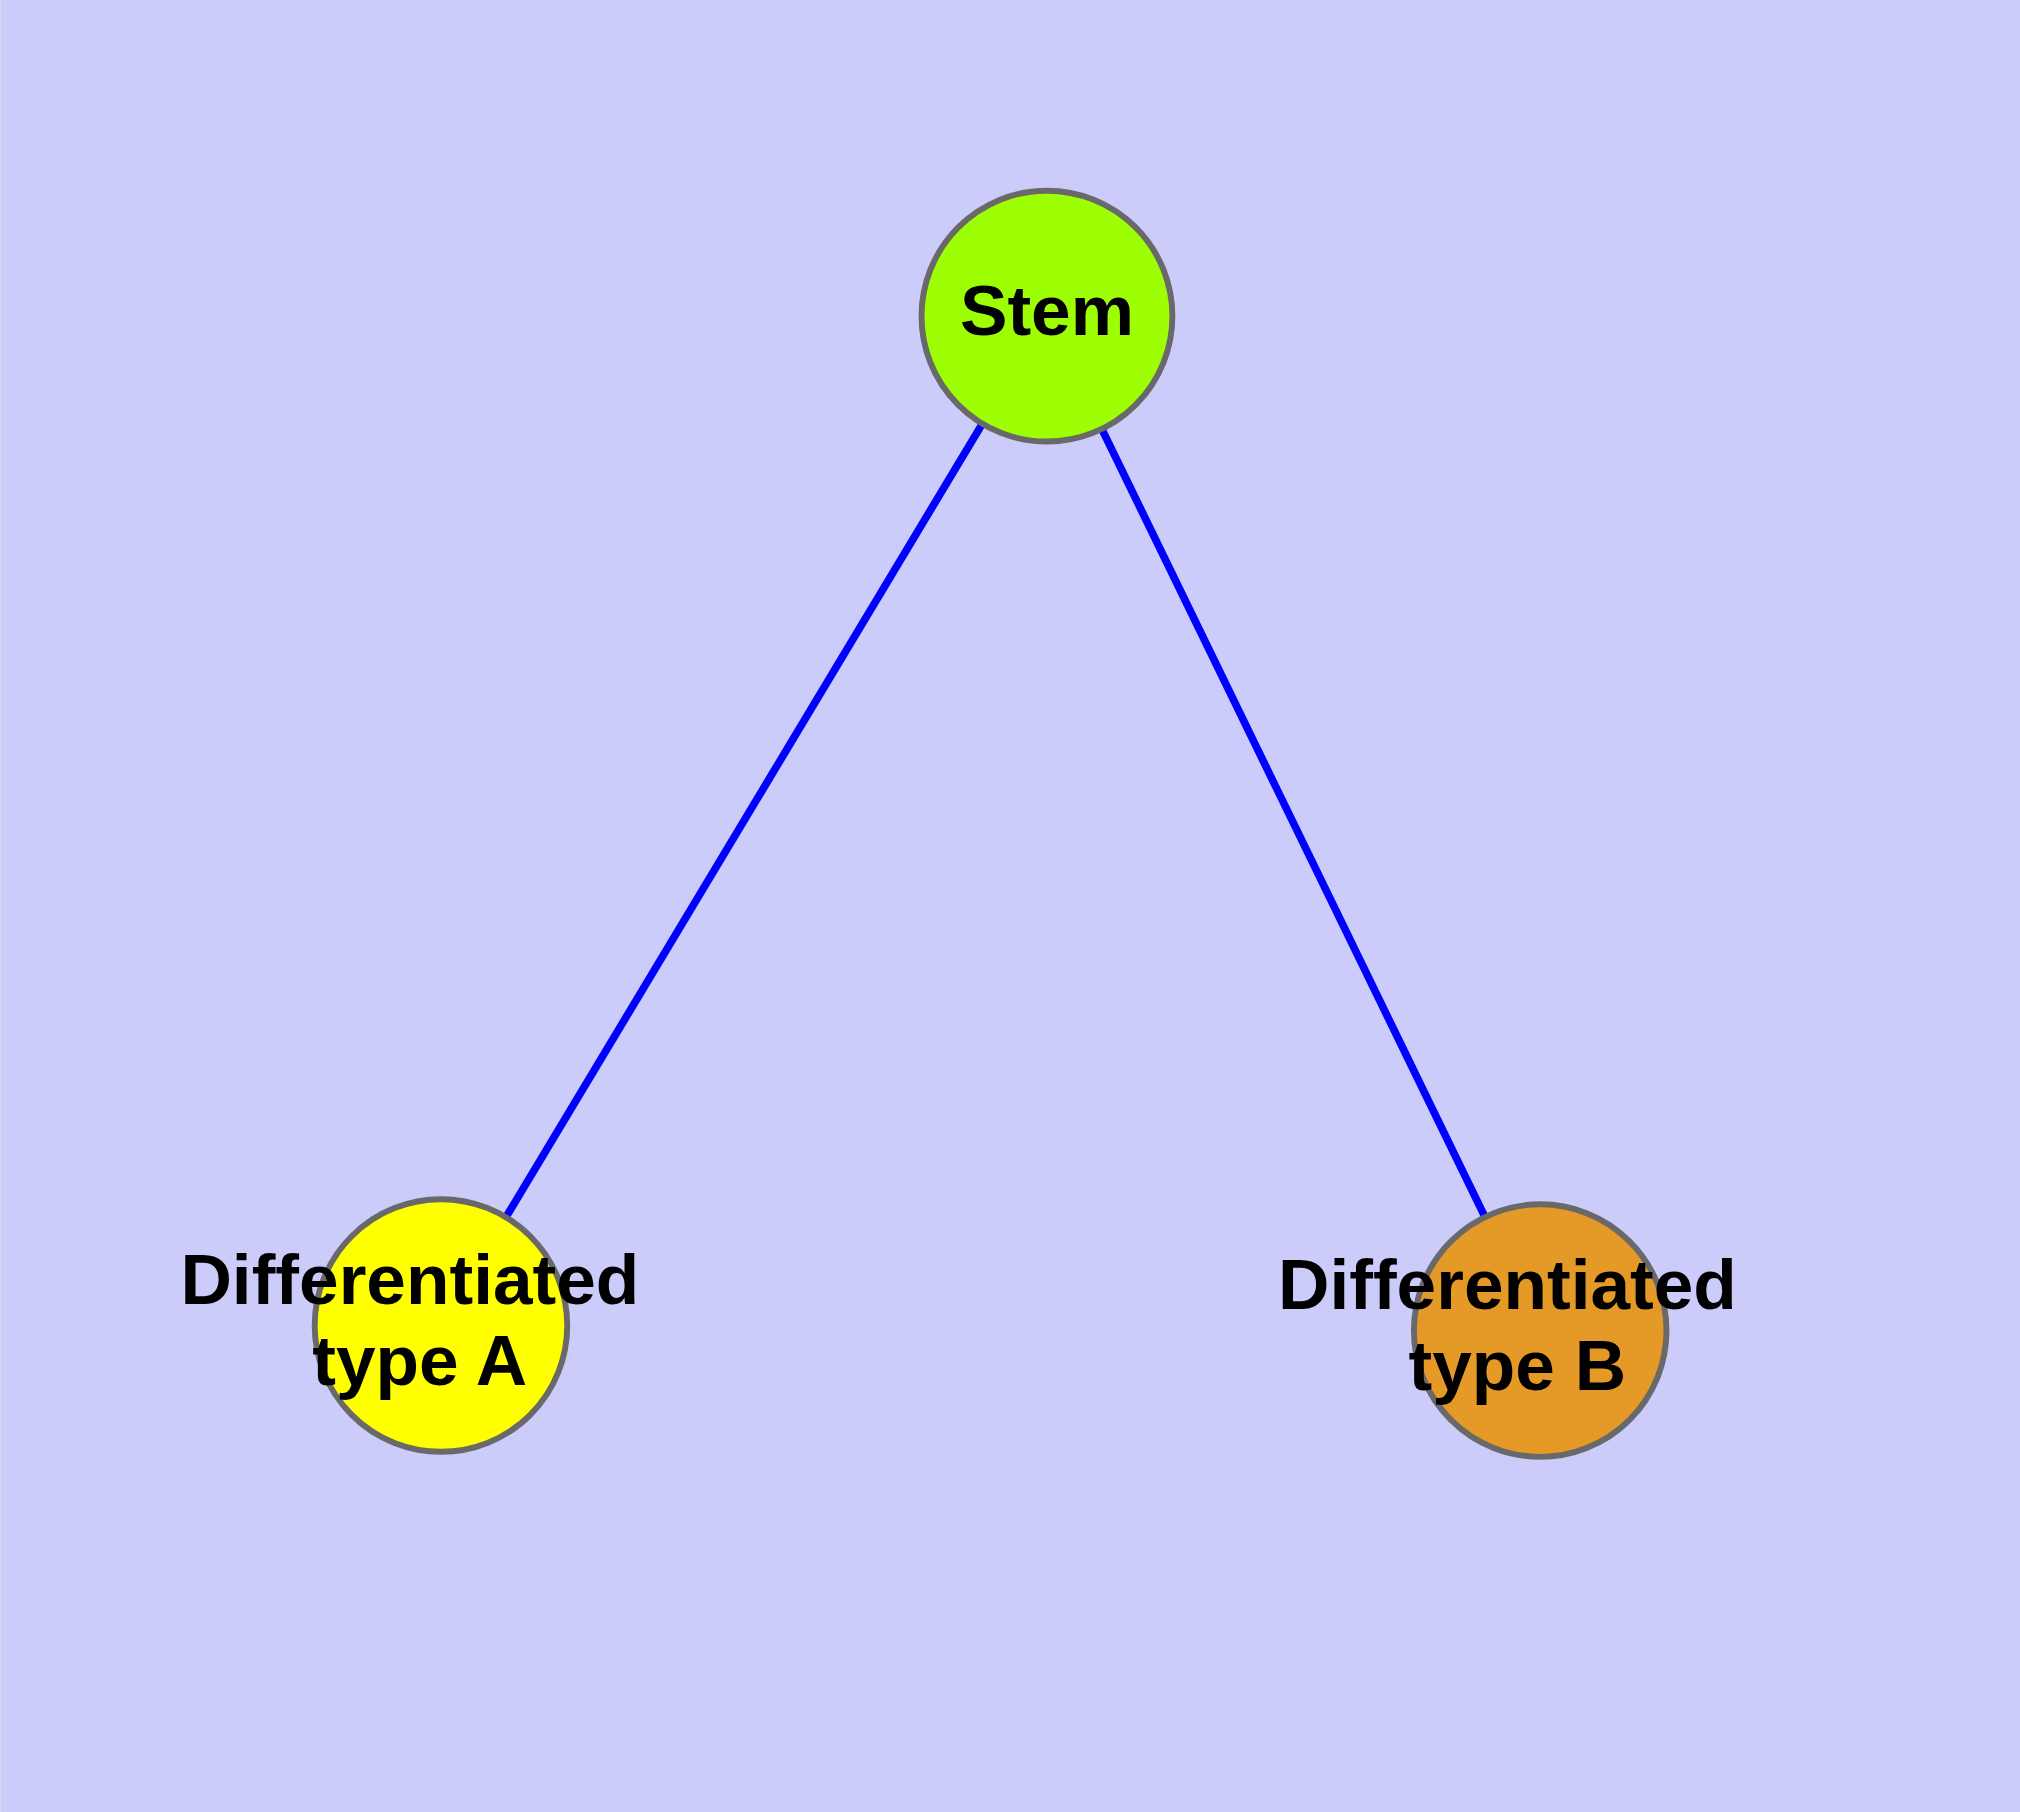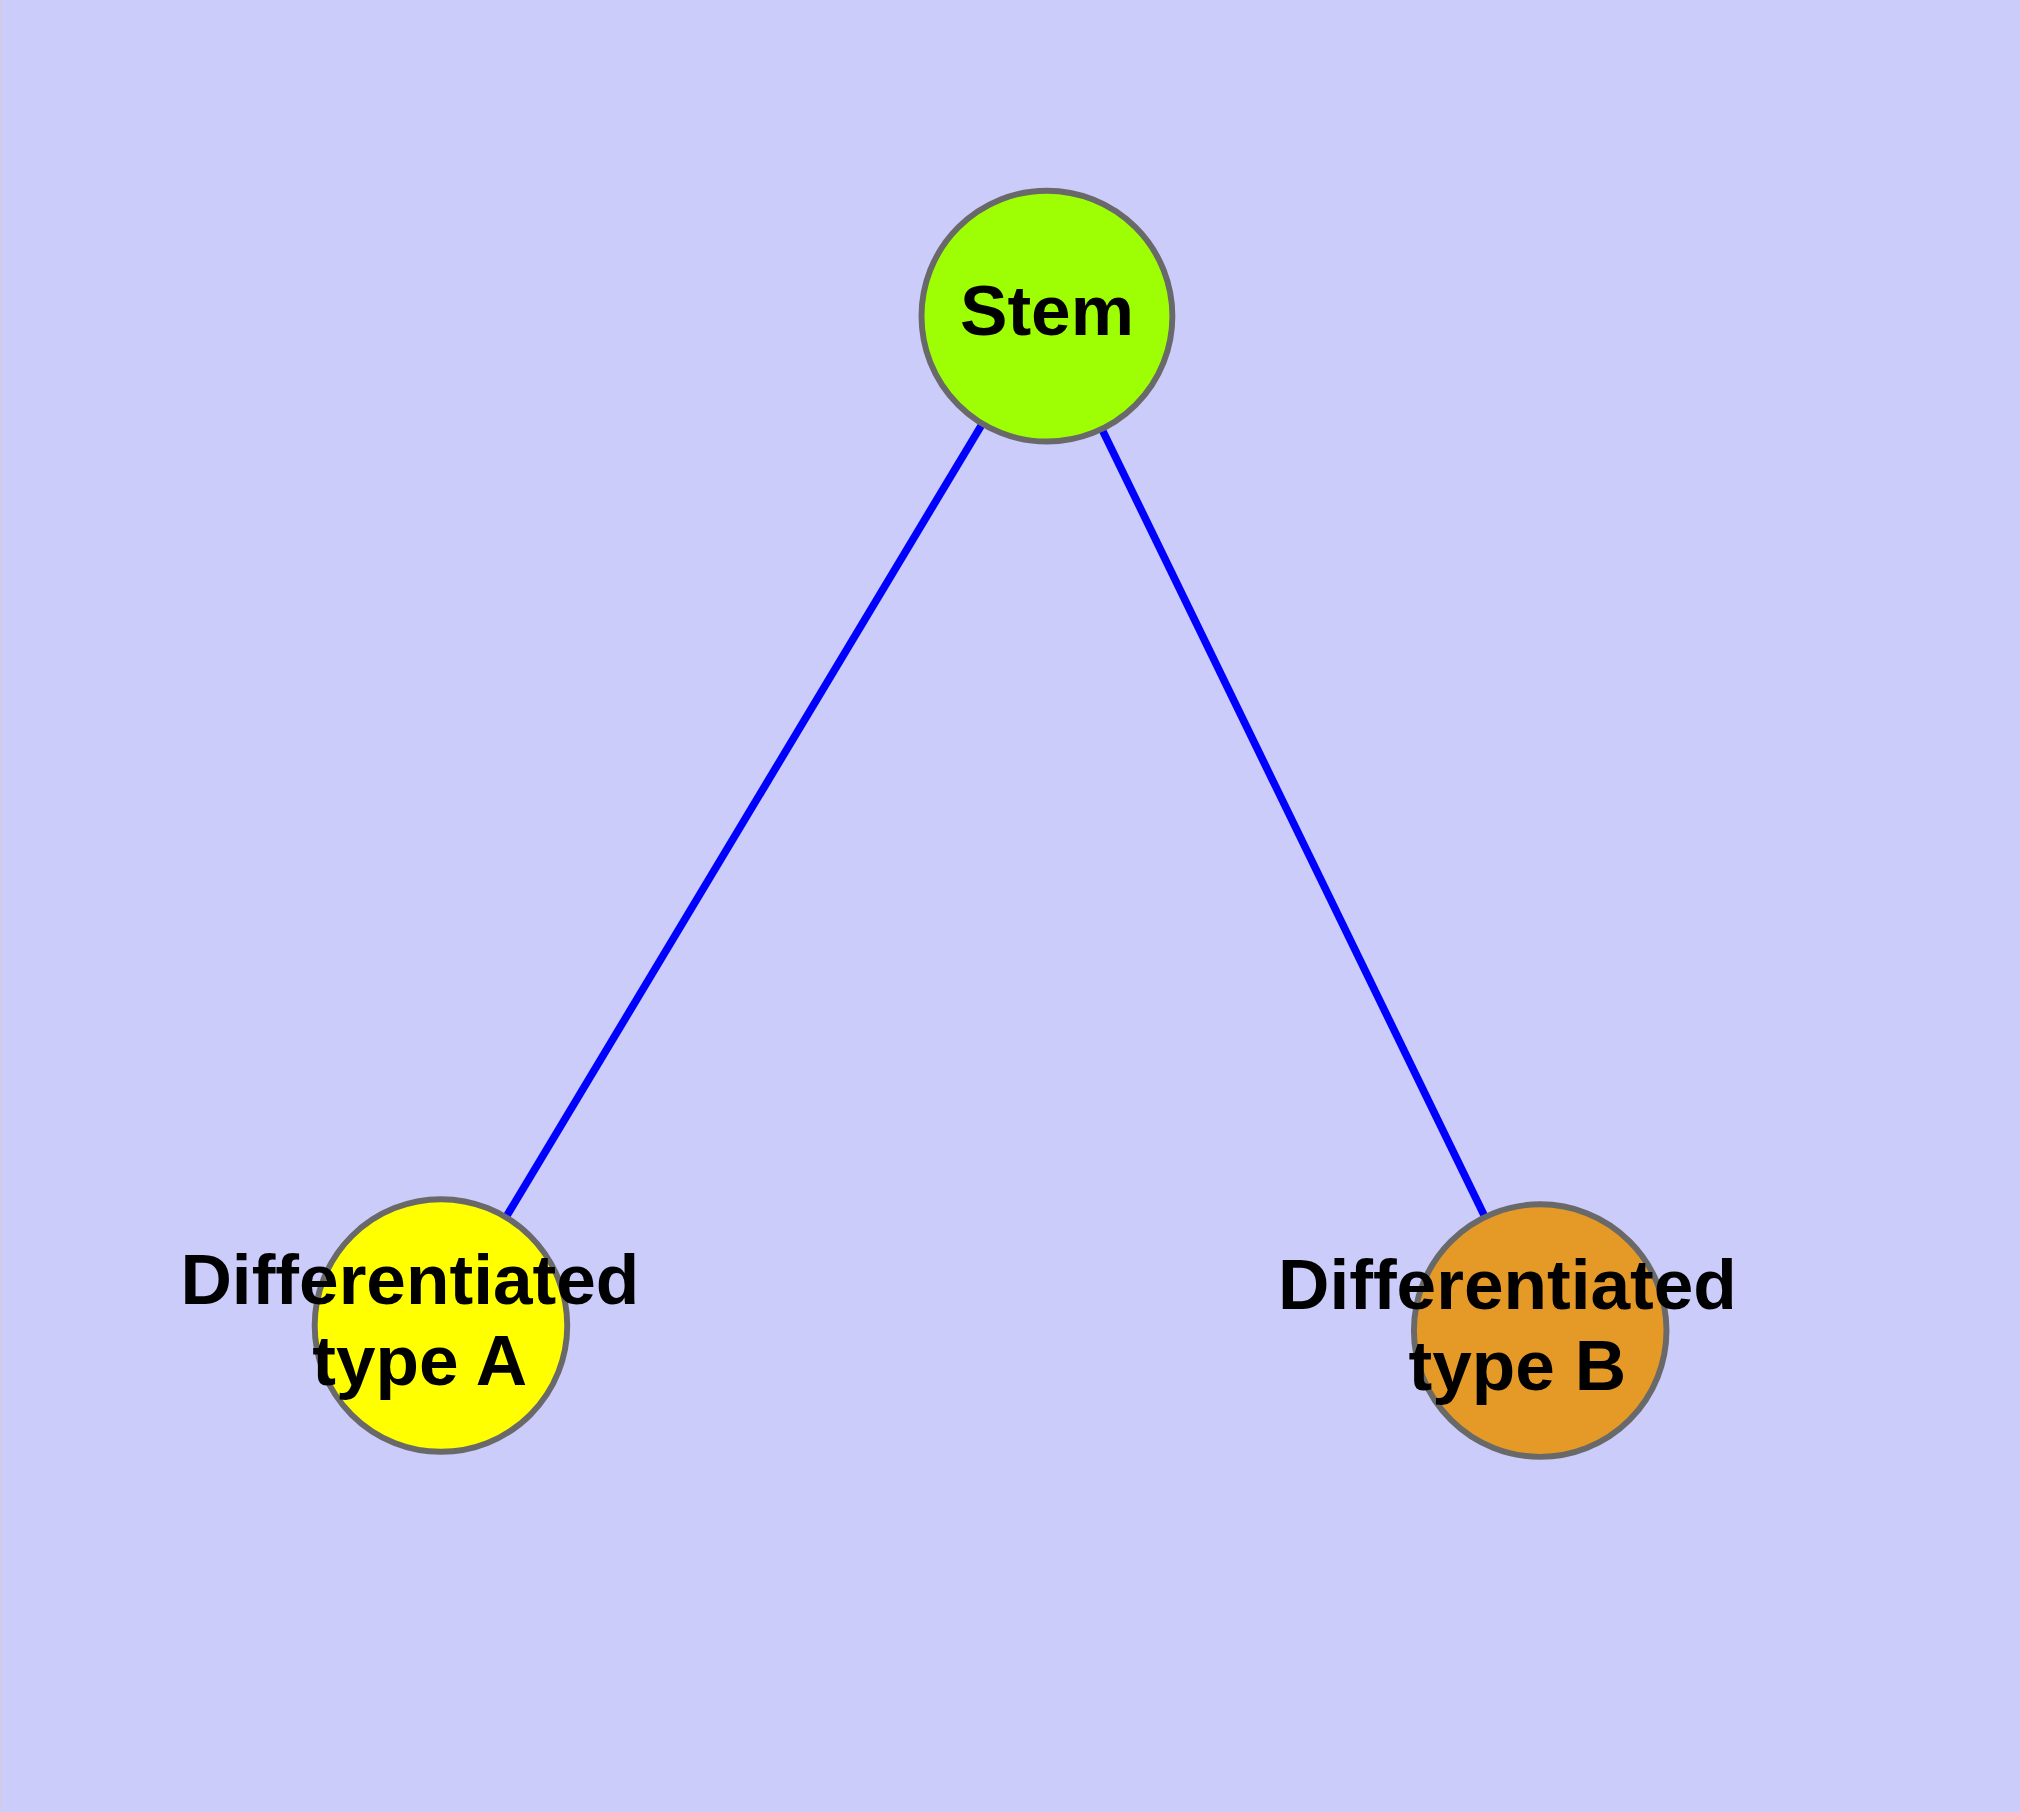--- a/index.html
+++ b/index.html
@@ -27,21 +27,21 @@
     fill: #000000;
     stroke: none;
     text-anchor: middle;
     dominant-baseline: middle;
     paint-order: normal;
   }
 </style>
 </head>
 <body>
 
-<div id="canvas" style="width: 2021px; height: 1812px; background: #fdba74;">
+<div id="canvas" style="width: 2021px; height: 1812px; background: #fef9c3;">
   <svg id="graph-svg" viewBox="0 0 2384 2138" xmlns="http://www.w3.org/2000/svg" style="width: 2021px; height: 1812px;">
 
     <rect id="bg-rect" x="0" y="0" width="2384" height="2138" fill="#CCCCFA"></rect>
 
     <g id="edges-group">
       <line id="edge-stem-diff_a" x1="1235" y1="373" x2="520" y2="1564" stroke="#0000FF" stroke-width="9" stroke-linecap="butt"></line>
       <line id="edge-stem-diff_b" x1="1235" y1="373" x2="1817" y2="1570" stroke="#0000FF" stroke-width="9" stroke-linecap="butt"></line>
     </g>
 
     <g id="nodes-group">

